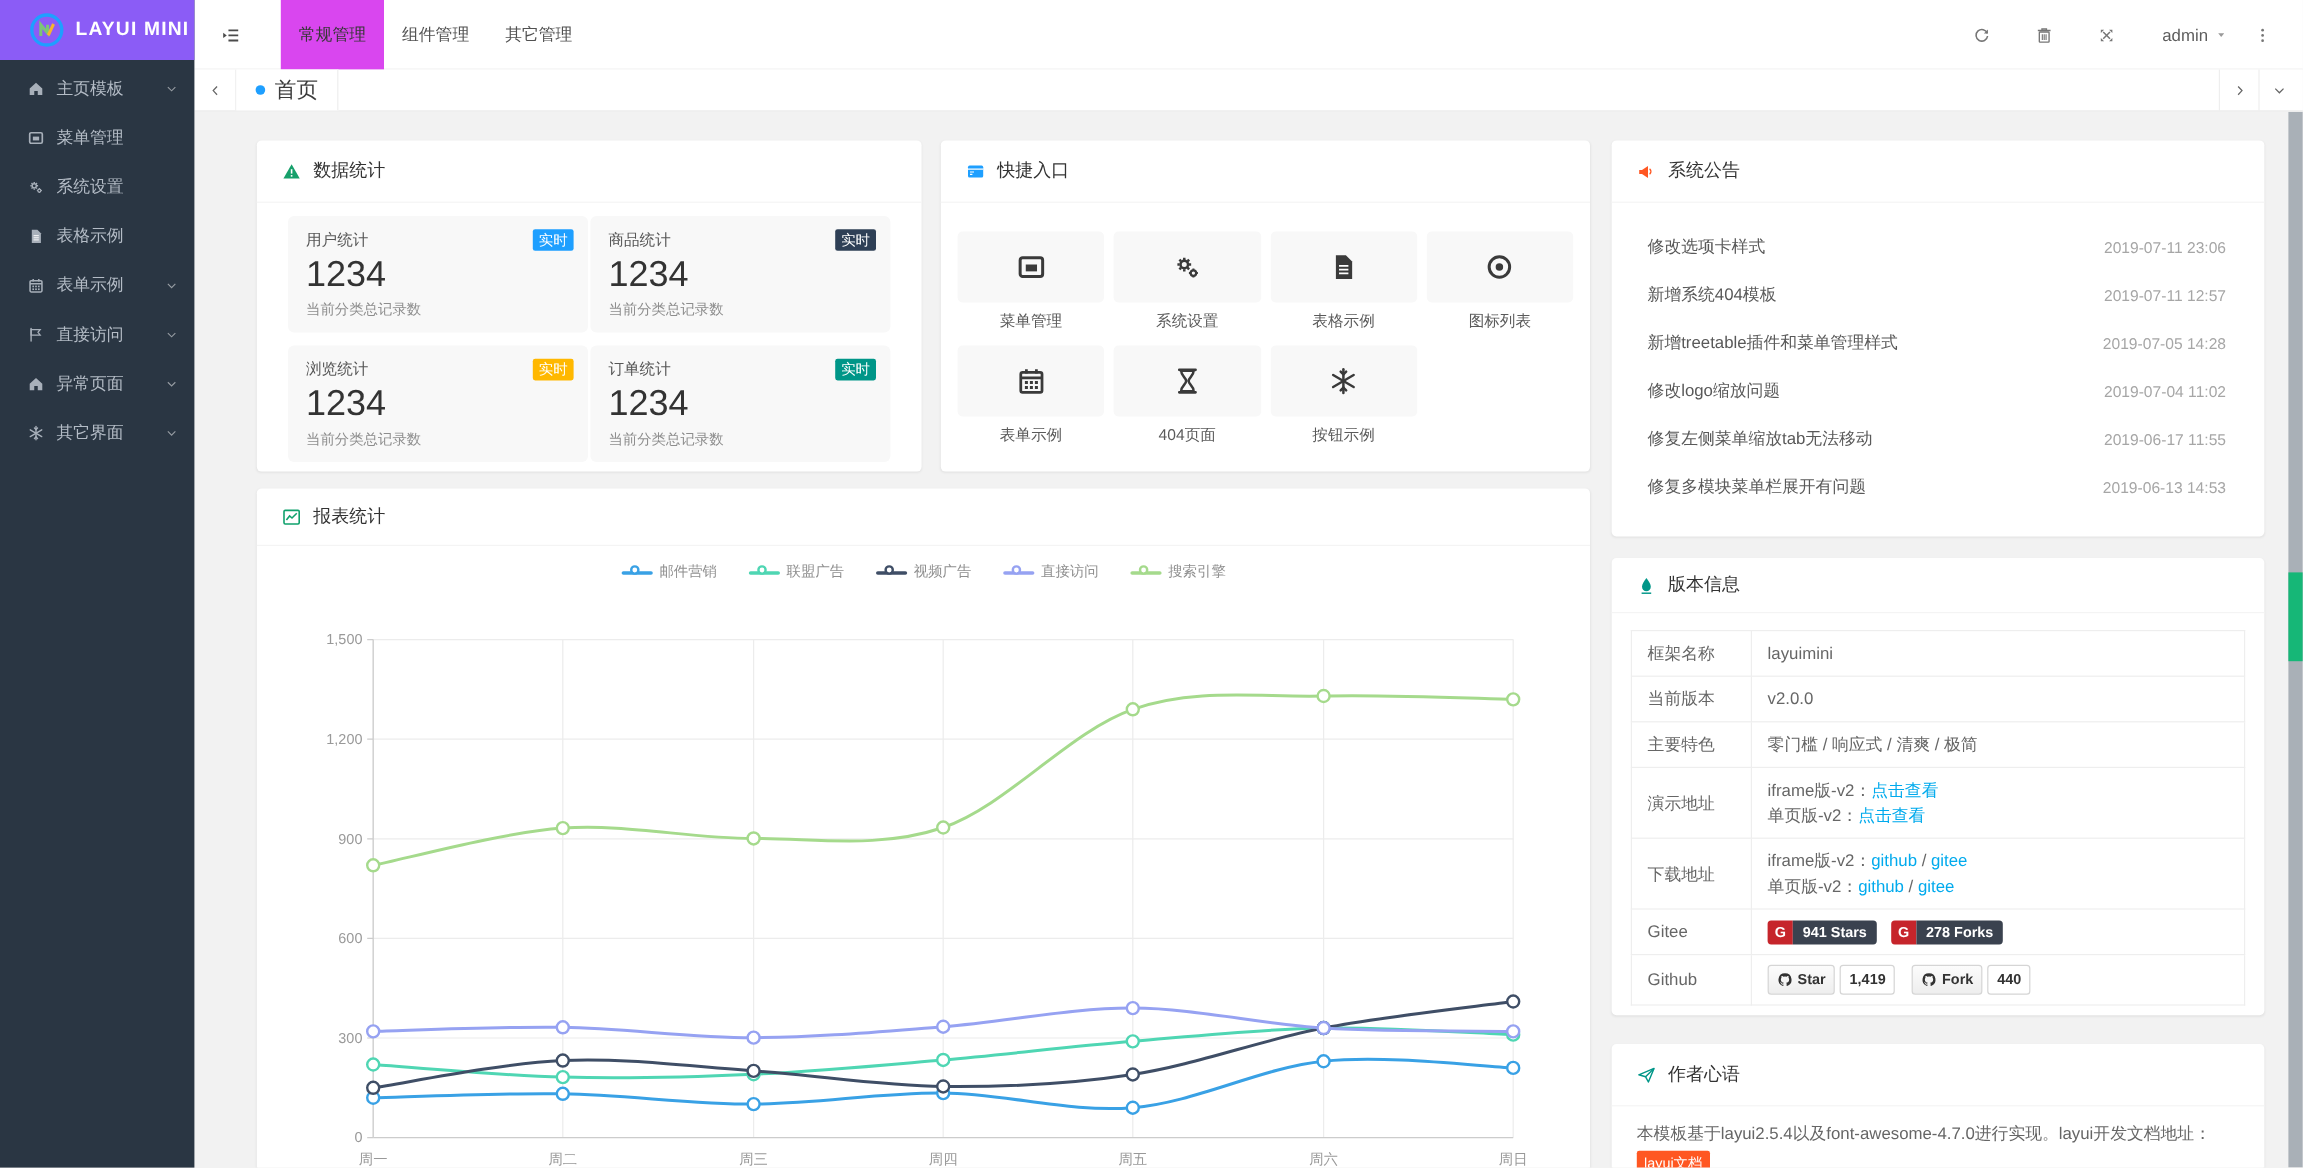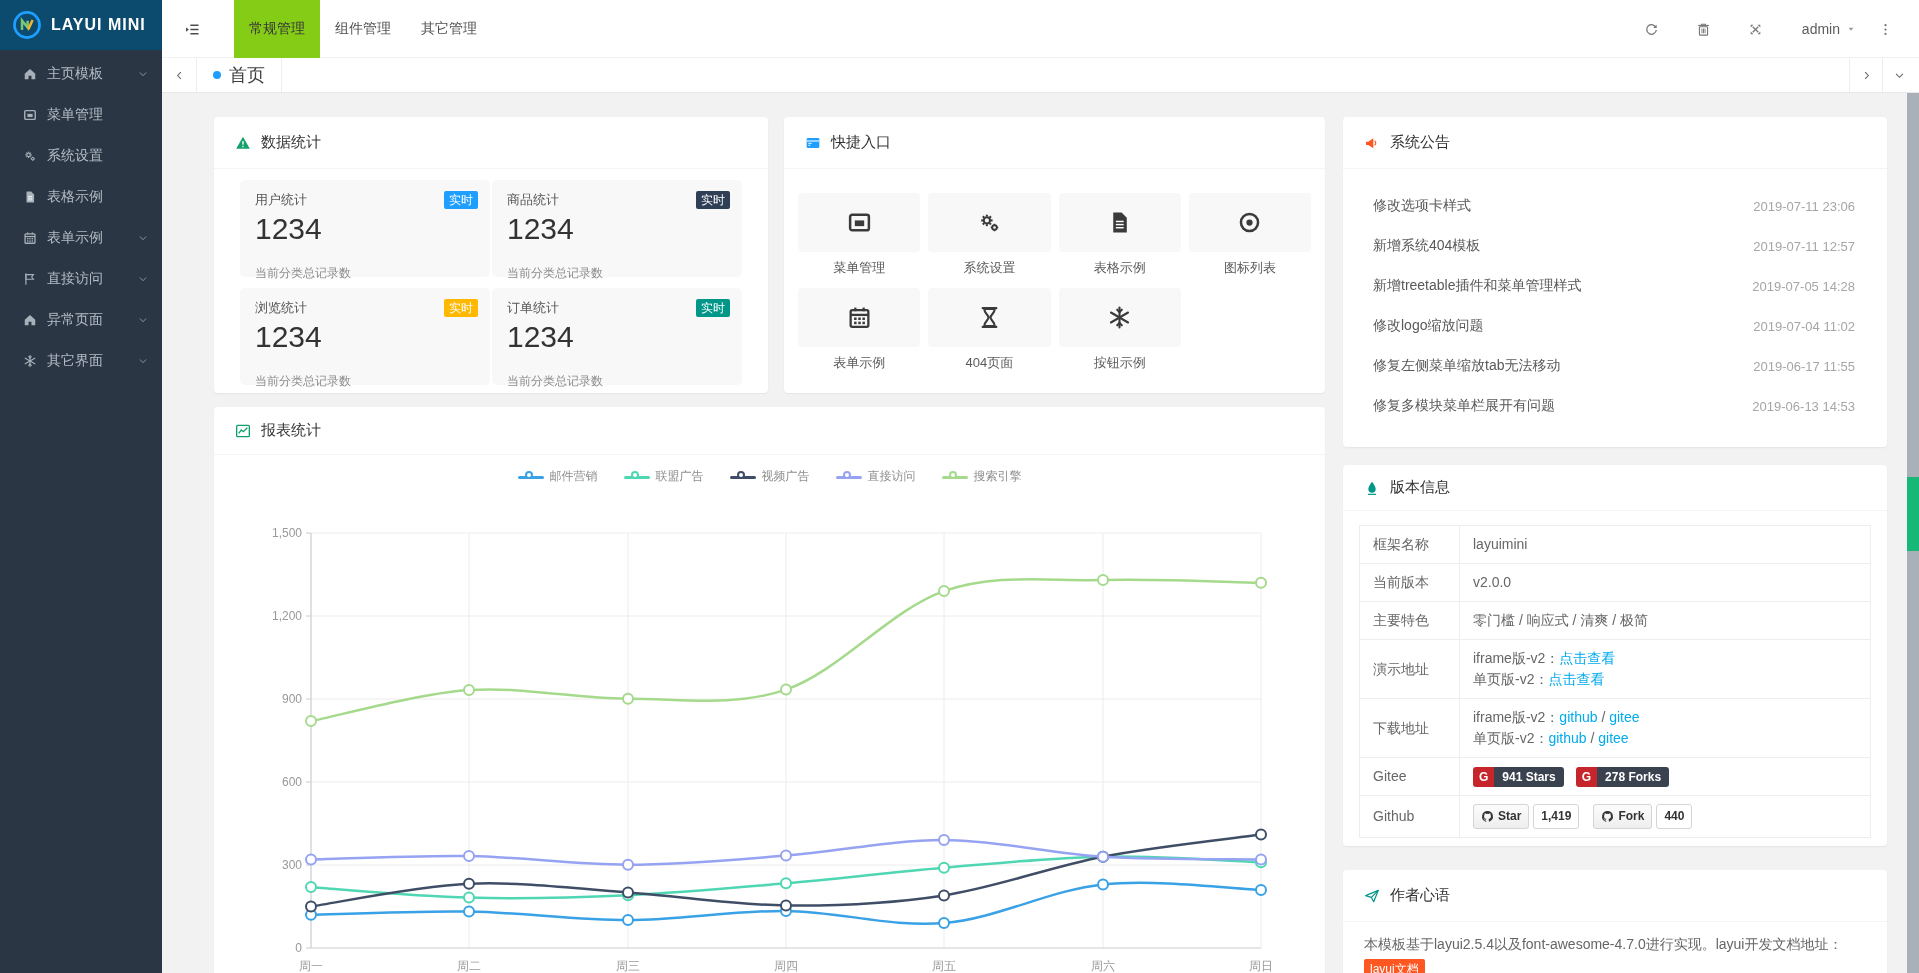--- a/index.html
+++ b/index.html
@@ -2,35 +2,35 @@
 <html><head>
 <meta charset="utf-8">
 <title>layuimini</title>
 <style>
   *{box-sizing:border-box;margin:0;padding:0}
   html,body{width:1919px;height:973px;overflow:hidden;font-family:"Liberation Sans","DejaVu Sans",sans-serif;background:#f2f2f2}
   .ico{display:inline-flex;align-items:center;justify-content:center}
   .ico svg{width:1em;height:1em;display:block}
   
   #sidebar{position:absolute;left:0;top:0;width:162px;height:973px;background:#2A3643;z-index:5}
-  #logo-band{height:50px;background:#0c4a6e;display:flex;align-items:center;padding:0 12px;gap:9px}
+  #logo-band{height:50px;background:#8b5cf6;display:flex;align-items:center;padding:0 24px;gap:9px}
   #logo-mark{width:30px;height:30px}
   #logo-mark svg{width:30px;height:30px}
   #logo-title{color:#fff;font-size:16px;font-weight:bold;letter-spacing:1px;white-space:nowrap}
   #sidebar-menu{padding-top:3px}
   .side-item{height:41px;display:flex;align-items:center;padding:0 14px 0 20px;color:#B4BCC6;font-size:14px;cursor:pointer}
   .side-ico{font-size:14px;width:20px;margin-right:7px;color:#A8B0BA}
   .side-label{flex:0 0 auto}
   .side-arrow{margin-left:auto;font-size:10px;color:rgba(255,255,255,.5)}
   
   #header{position:absolute;left:162px;top:0;right:0;height:58px;background:#fff;border-bottom:1px solid #f2f2f2;z-index:4}
   #collapse-btn{position:absolute;left:0;top:0;width:60px;height:58px;display:flex;align-items:center;justify-content:center;font-size:17px;color:#4b4b4b;cursor:pointer}
   #nav-tabs{position:absolute;left:72px;top:0;height:58px;display:flex}
   .nav-tab{height:58px;display:flex;align-items:center;padding:0 15px;font-size:14px;color:#515151;cursor:pointer}
-  .nav-tab.active{background:#84cc16;color:#373737}
+  .nav-tab.active{background:#d946ef;color:#373737}
   .hdr-right{position:absolute;right:0;top:0;height:58px;display:flex;align-items:center;padding-right:14px}
   .hico{width:52px;height:58px;display:flex;align-items:center;justify-content:center;font-size:15px;color:#767676;cursor:pointer}
   #admin-menu{display:flex;align-items:center;gap:5px;margin:0 8px 0 20px;color:#5c5c5c;font-size:14px;cursor:pointer}
   #admin-caret{font-size:12px;color:#9a9a9a}
   #more-btn{width:40px;height:58px;display:flex;align-items:center;justify-content:center;font-size:15px;color:#767676;cursor:pointer}
   
   #tabbar{position:absolute;left:162px;top:58px;right:0;height:35px;background:#fff;border-bottom:1px solid #e8e8e8;z-index:4}
   #tab-prev{position:absolute;left:0;top:0;width:35px;height:34px;border-right:1px solid #eee;display:flex;align-items:center;justify-content:center;font-size:11px;color:#666;cursor:pointer}
   #page-tabs{position:absolute;left:35px;top:0;height:34px;display:flex}
   .page-tab{height:34px;display:flex;align-items:center;gap:8px;padding:0 16px;border-right:1px solid #eee;font-size:18px;color:#3c3c3c;background:#fff;cursor:pointer}
@@ -47,21 +47,21 @@
   #card-notice{left:1181px;top:24px;width:544px;height:330px}
   #card-chart{left:52px;top:314px;width:1111px;height:660px}
   #card-version{left:1181px;top:372px;width:544px;height:381px}
   #card-author{left:1181px;top:777px;width:544px;height:260px}
   
   #stats-grid{display:grid;grid-template-columns:1fr 1fr;gap:11px 2px;padding:11px 26px 0}
   .stat-box{background:#F8F8F8;border-radius:5px;height:97px;padding:11px 15px;position:relative}
   .stat-label{font-size:13px;color:#565656}
   .stat-badge{position:absolute;right:12px;top:11px;color:#fff;font-size:12px;padding:2px 5px;border-radius:2px;line-height:14px}
   .stat-value{font-size:30px;color:#333;margin-top:3px;line-height:34px}
-  .stat-desc{font-size:12px;color:#8d8d8d;margin-top:19px}
+  .stat-desc{font-size:12px;color:#8d8d8d;margin-top:4px}
   
   #quick-grid{display:grid;grid-template-columns:repeat(4,1fr);column-gap:8px;padding:24px 14px 0;text-align:center}
   .q-box{height:59px;background:#F8F8F8;border-radius:4px;display:flex;align-items:center;justify-content:center;font-size:25px;color:#3a3a3a;cursor:pointer}
   .q-label{font-size:13px;color:#5a5a5a;margin:7px 0 11px;line-height:18px}
   
   #notice-list{padding-top:17px}
   .notice-row{height:40px;display:flex;align-items:center;justify-content:space-between;padding:0 32px 0 30px;cursor:pointer}
   .notice-title{font-size:14px;color:#595959}
   .notice-date{font-size:13px;color:#A6A6A6}
   

